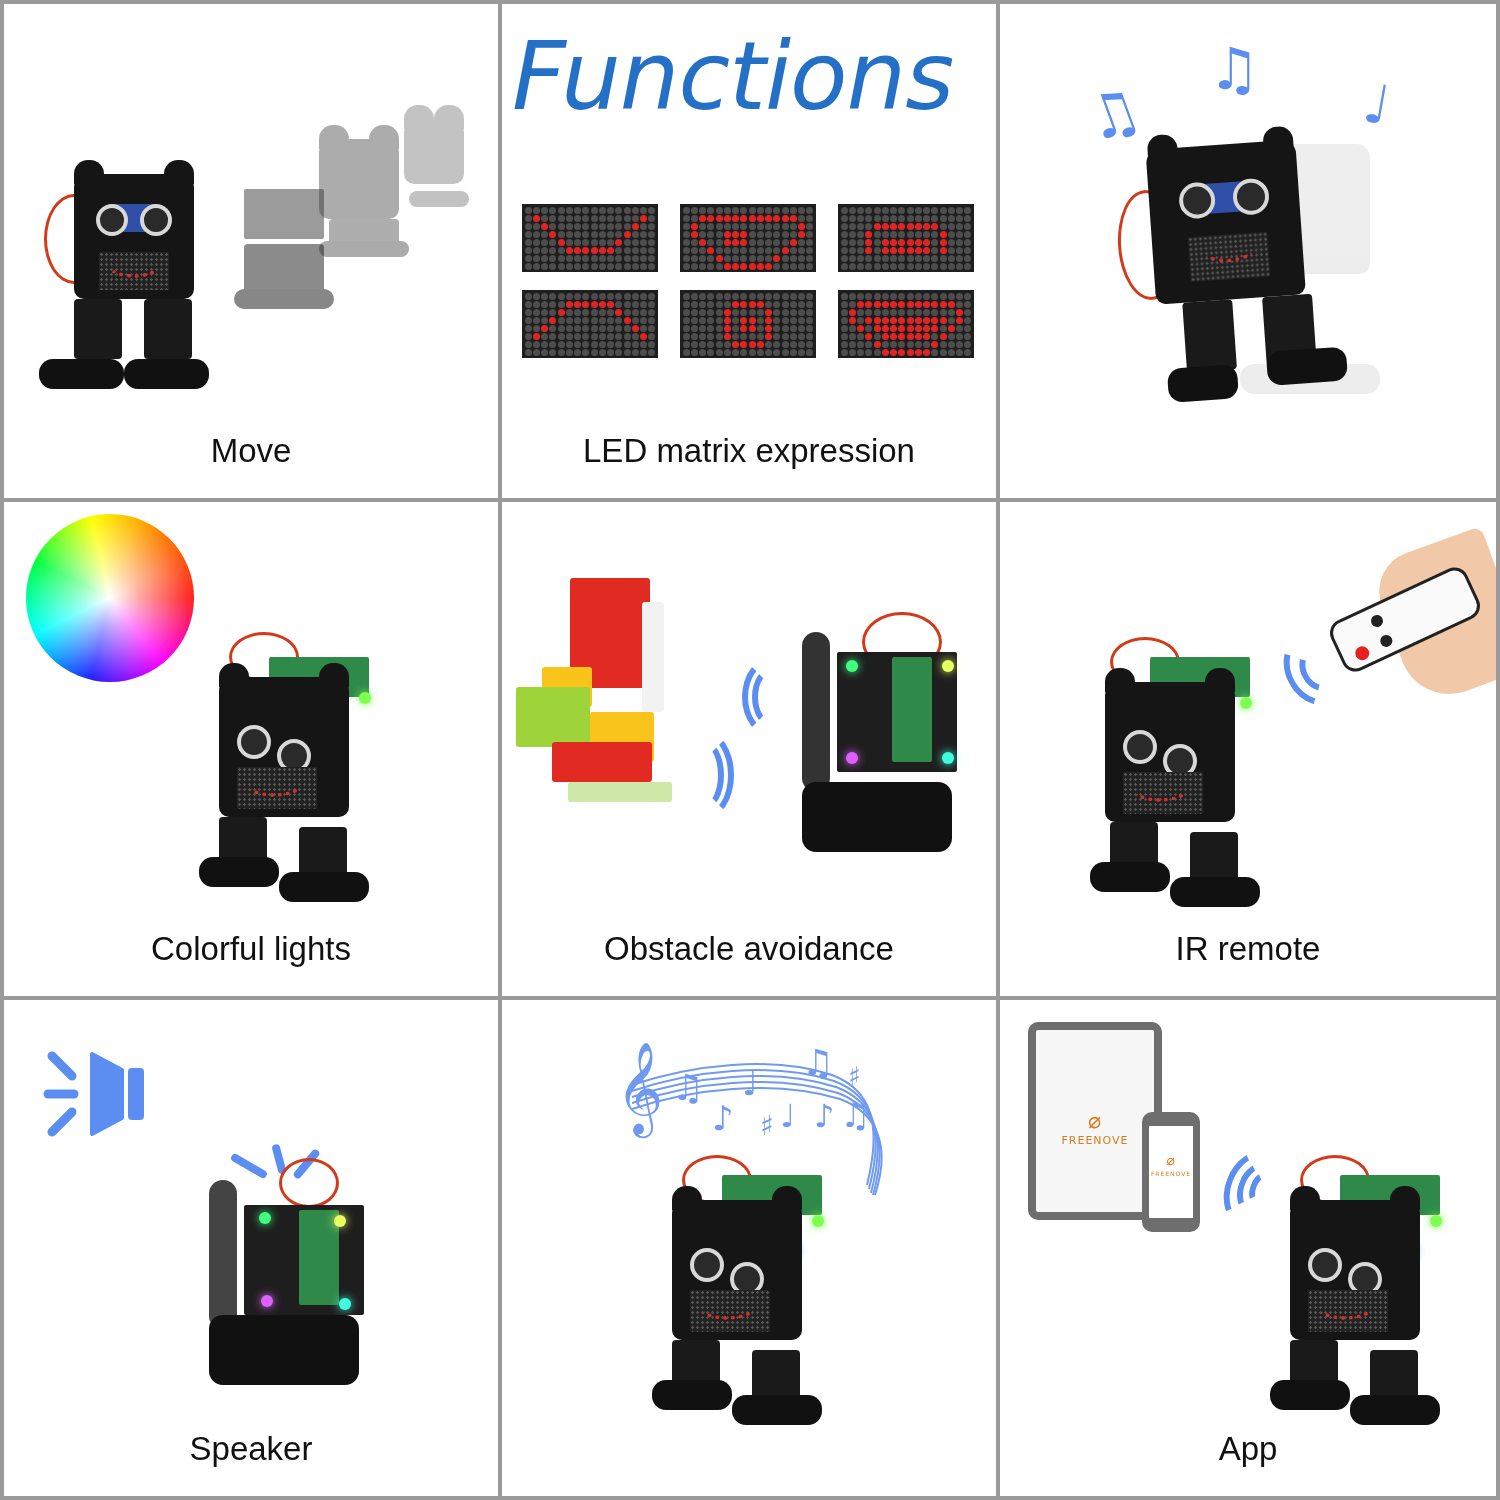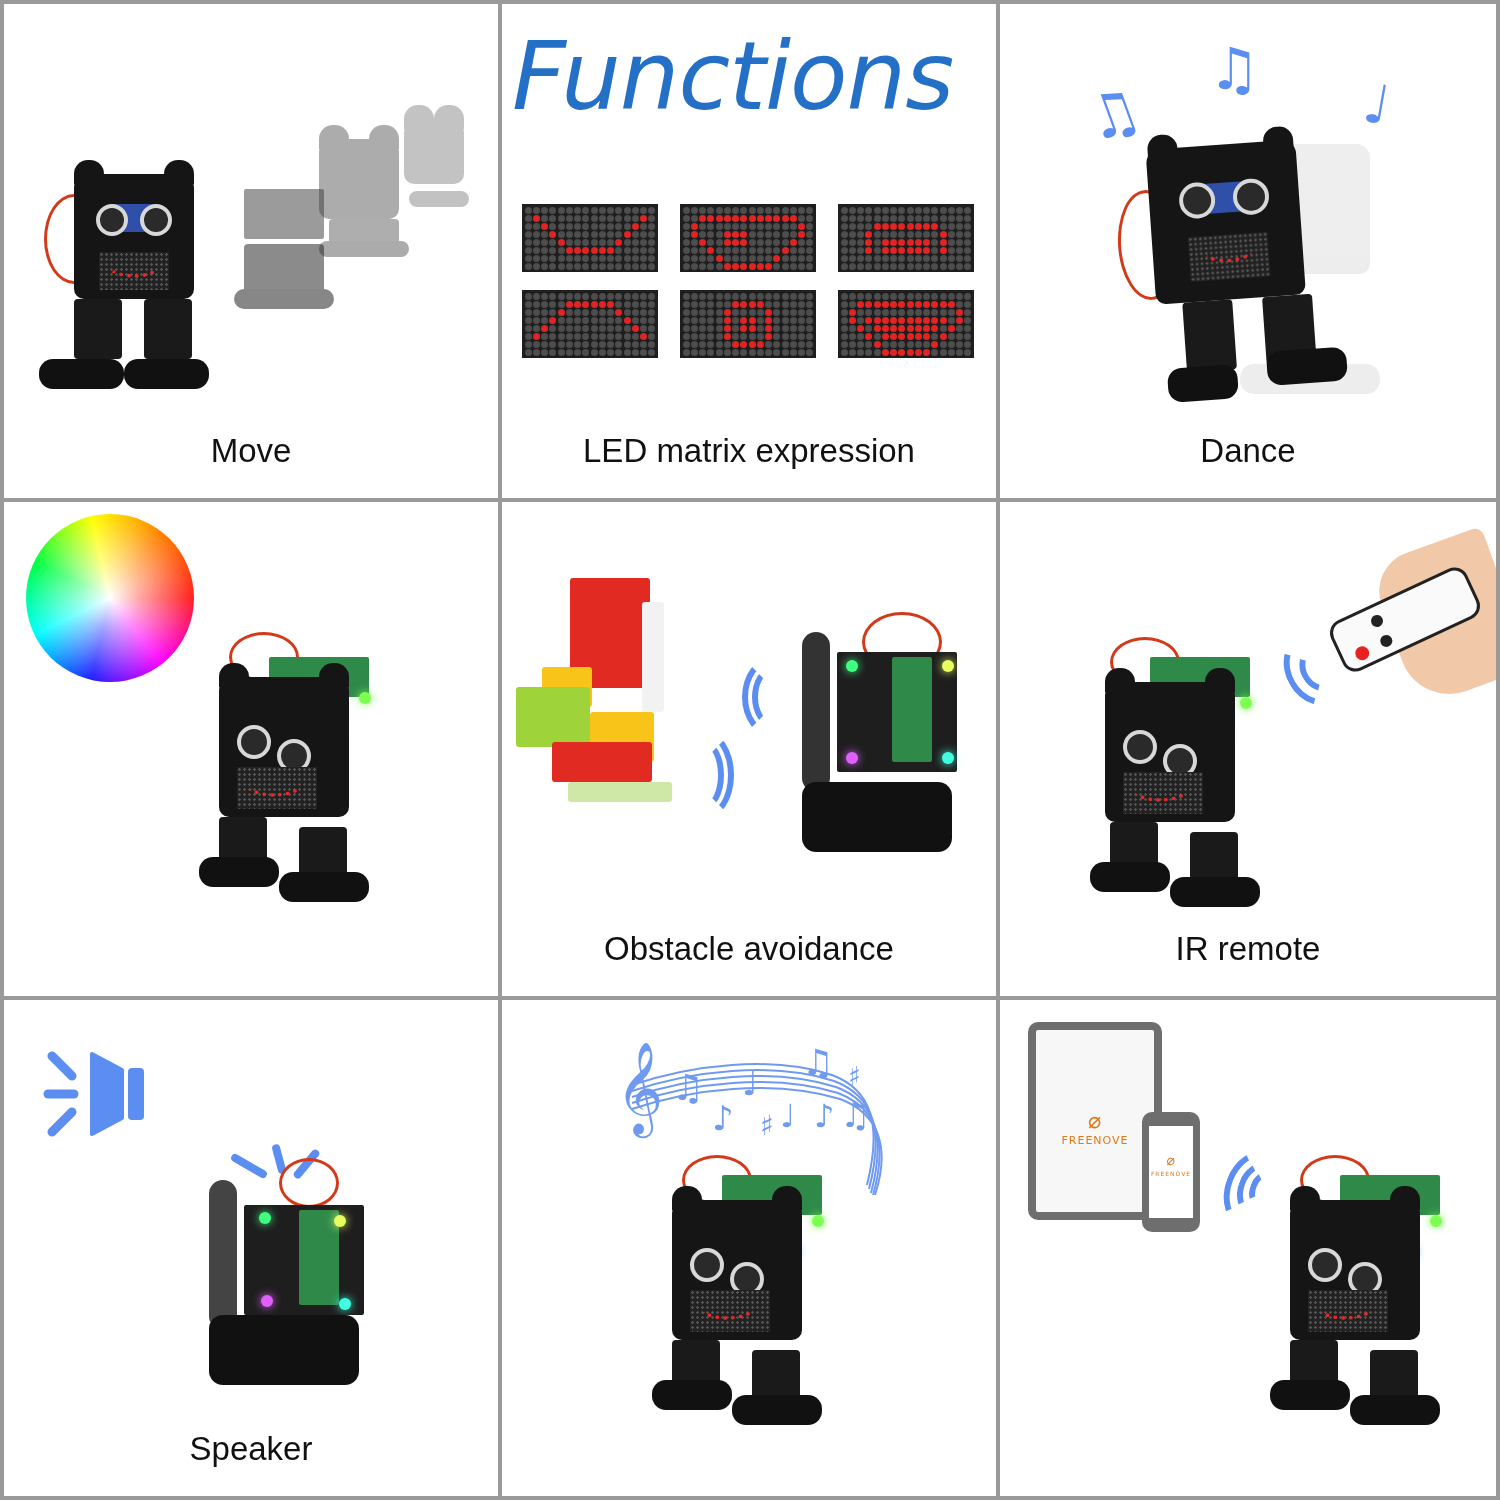--- a/index.html
+++ b/index.html
@@ -958,21 +958,20 @@
         <div class="eye" style="left:30px; top:36px; width:36px; height:36px;"></div>
         <div class="eye" style="left:84px; top:36px; width:36px; height:36px;"></div>
         <div class="mouth" style="left:36px; top:90px; width:80px; height:45px;"></div>
         <div class="smile" style="left:46px; top:86px; width:60px; height:32px;"></div>
       </div>
       <div class="leg" style="left:60px; top:175px; width:50px; height:70px;"></div>
       <div class="leg" style="left:140px; top:175px; width:50px; height:70px;"></div>
       <div class="foot" style="left:40px; top:240px; width:70px; height:34px;"></div>
       <div class="foot" style="left:140px; top:230px; width:80px; height:34px;"></div>
     </div>
-    <div class="caption">Dance</div>
   </div>
 
   <div class="cell">
     <div class="color-wheel"></div>
     <div class="robot" style="left:195px; top:125px; width:220px; height:280px;">
       <div class="wire wire-red" style="left:30px; top:5px; width:70px; height:50px;"></div>
       <div class="pcb" style="left:70px; top:30px; width:100px; height:40px;"></div>
       <div class="led-light" style="left:160px; top:65px; background:#7cff50; box-shadow:0 0 10px #7cff50;"></div>
       <div class="led-light" style="left:130px; top:95px; background:#40a0ff; box-shadow:0 0 10px #40a0ff;"></div>
       <div class="head" style="left:20px; top:50px; width:130px; height:140px;">
@@ -981,20 +980,21 @@
         <div class="eye" style="left:18px; top:48px; width:34px; height:34px;"></div>
         <div class="eye" style="left:58px; top:62px; width:34px; height:34px;"></div>
         <div class="mouth" style="left:18px; top:90px; width:80px; height:42px;"></div>
         <div class="smile" style="left:24px; top:90px; width:62px; height:30px;"></div>
       </div>
       <div class="leg" style="left:20px; top:190px; width:48px; height:50px;"></div>
       <div class="leg" style="left:100px; top:200px; width:48px; height:50px;"></div>
       <div class="foot" style="left:0; top:230px; width:80px; height:30px;"></div>
       <div class="foot" style="left:80px; top:245px; width:90px; height:30px;"></div>
     </div>
+    <div class="caption">Colorful lights</div>
   </div>
 
   <div class="cell">
     <div style="position:absolute; left:10px; top:70px; width:160px; height:230px;">
       <div class="brick" style="left:58px; top:6px; width:80px; height:110px; background:#e02a22;"></div>
       <div class="brick" style="left:130px; top:30px; width:22px; height:110px; background:#f2f2f2;"></div>
       <div class="brick" style="left:30px; top:95px; width:50px; height:40px; background:#f8c41a;"></div>
       <div class="brick" style="left:4px; top:115px; width:74px; height:60px; background:#9ed43a;"></div>
       <div class="brick" style="left:78px; top:140px; width:64px; height:50px; background:#f8c41a;"></div>
       <div class="brick" style="left:40px; top:170px; width:100px; height:40px; background:#e02a22;"></div>
@@ -1142,15 +1142,16 @@
         <div class="eye" style="left:18px; top:48px; width:34px; height:34px;"></div>
         <div class="eye" style="left:58px; top:62px; width:34px; height:34px;"></div>
         <div class="mouth" style="left:18px; top:90px; width:80px; height:42px;"></div>
         <div class="smile" style="left:24px; top:90px; width:62px; height:30px;"></div>
       </div>
       <div class="leg" style="left:20px; top:190px; width:48px; height:50px;"></div>
       <div class="leg" style="left:100px; top:200px; width:48px; height:50px;"></div>
       <div class="foot" style="left:0; top:230px; width:80px; height:30px;"></div>
       <div class="foot" style="left:80px; top:245px; width:90px; height:30px;"></div>
     </div>
+    <div class="caption">App</div>
   </div>
 
 </div>
 
 </body></html>

